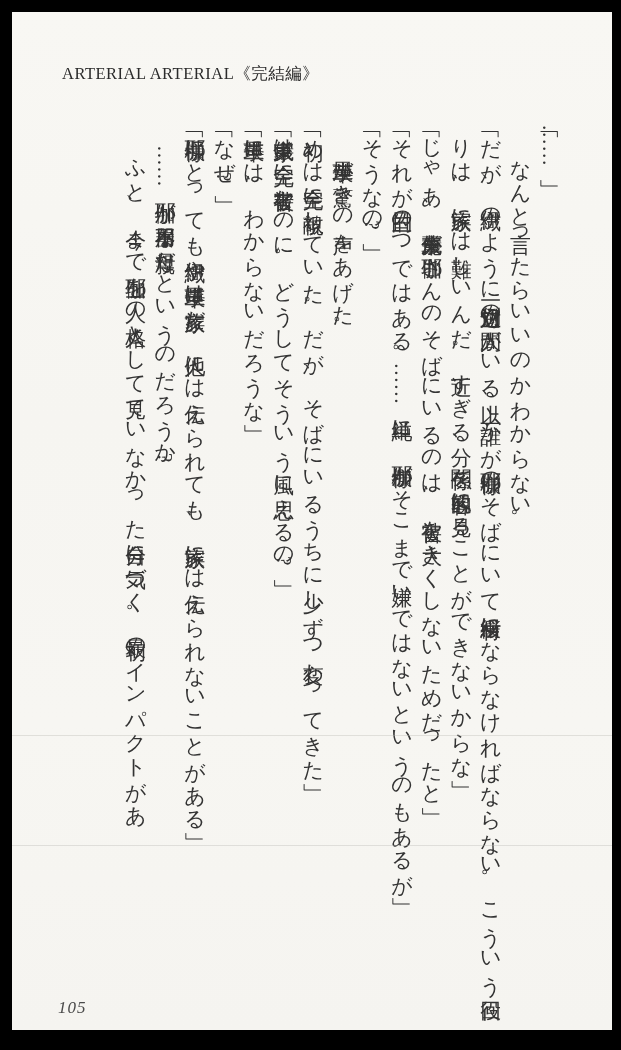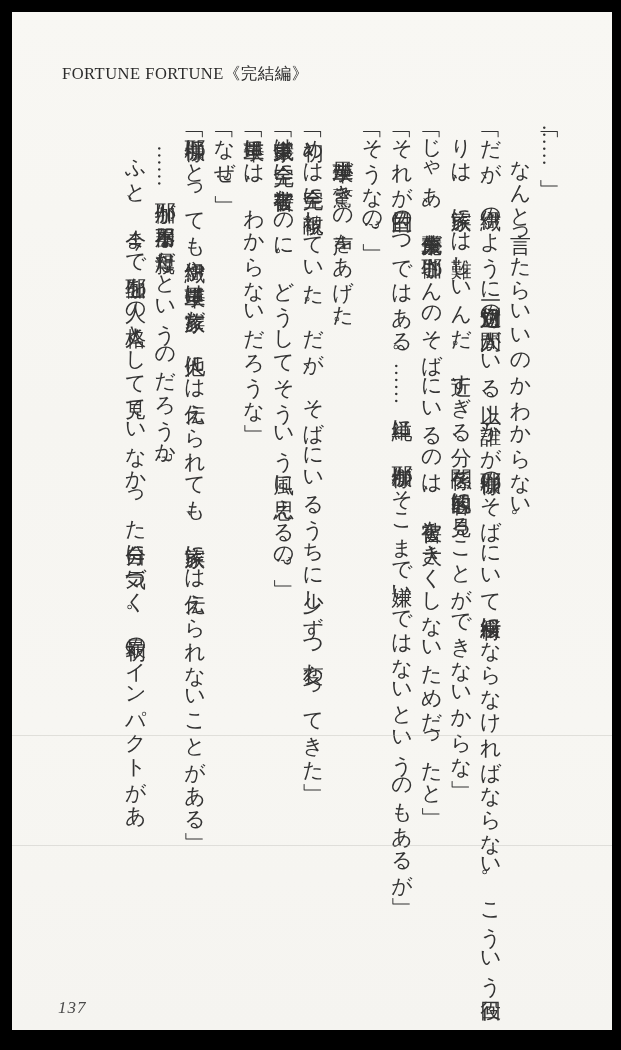--- a/index.html
+++ b/index.html
@@ -72,21 +72,21 @@
     pointer-events: none;
   }
   .scan-line.l1 { top: 723px; }
   .scan-line.l2 { top: 833px; }
 </style>
 </head>
 <body>
 
 <div class="page">
 
-  <div class="running-header">FORTUNE FORTUNE《完結編》</div>
+  <div class="running-header">ARTERIAL ARTERIAL《完結編》</div>
 
   <div class="text-body">
       <p class="">「……」</p>
       <p class="indent">なんと言ったらいいのかわからない。</p>
       <p class="">「だが、伊織のように対立一辺倒の人間がいる以上、誰かが伽耶様のそばにいて緩衝材にならなければならない。こういう役回りは、家族には難しいんだ。近すぎる分、関係を客観的に見ることができないからな」</p>
       <p class="">「じゃあ、東儀先輩が伽耶さんのそばにいるのは、被害を大きくしないためだったと」</p>
       <p class="">「それが目的の一つではある。……単純に、伽耶様がそこまで嫌いではないというのもあるが」</p>
       <p class="">「そうなの?」</p>
       <p class="indent">瑛里華が驚きの声をあげた。</p>
       <p class="">「初めは完全に敵視していた。だが、そばにいるうちに少しずつ変わってきた」</p>
@@ -94,15 +94,15 @@
       <p class="">「瑛里華には、わからないだろうな」</p>
       <p class="">「なぜ?」</p>
       <p class="">「伽耶様にとっても伊織や瑛里華は家族だ。他人には伝えられても、家族には伝えられないことがある」</p>
       <p class="indent">……伽耶が不器用な母親だというのだろうか?</p>
       <p class="indent">ふと、今まで伽耶を一人の人格として見ていなかった自分に気づく。最初のインパクトがあ</p>
     </div>
 
   <div class="scan-line l1"></div>
   <div class="scan-line l2"></div>
 
-  <div class="page-number">137</div>
+  <div class="page-number">105</div>
 
 </div>
 
 </body></html>

